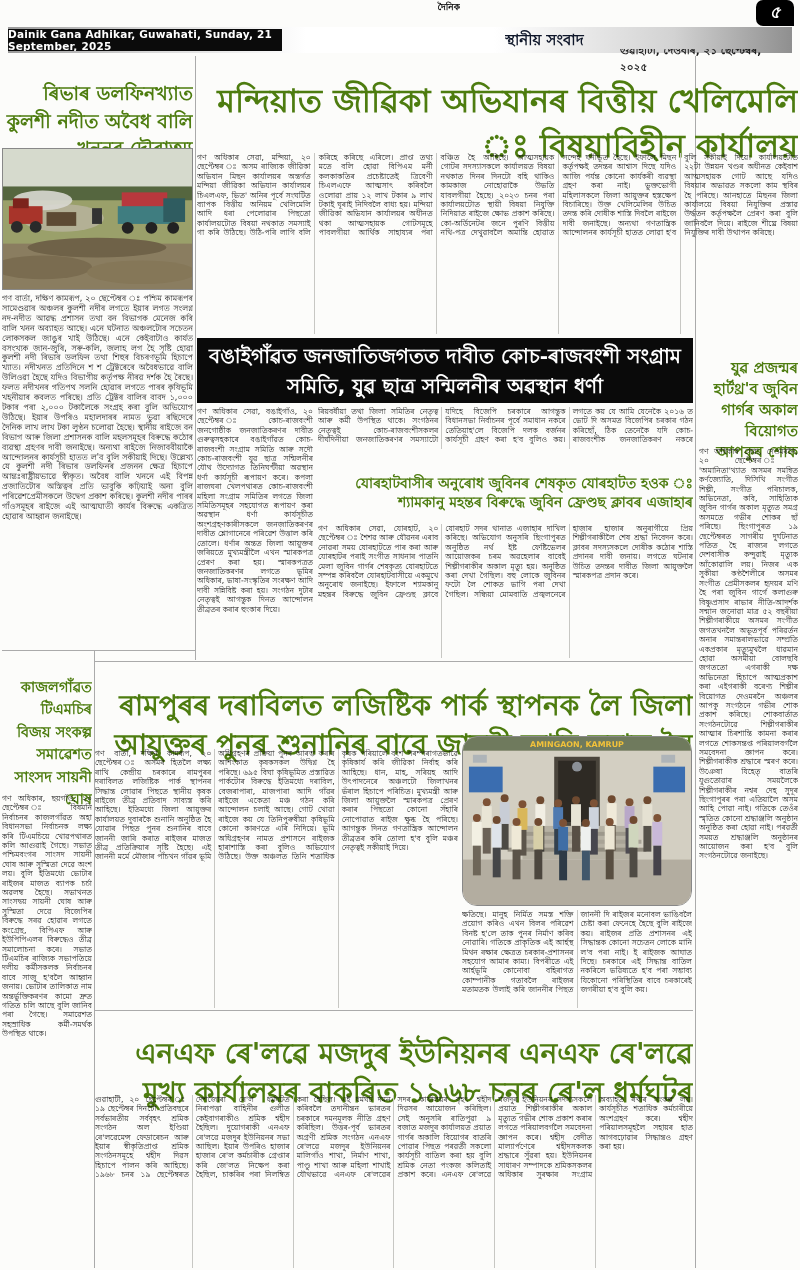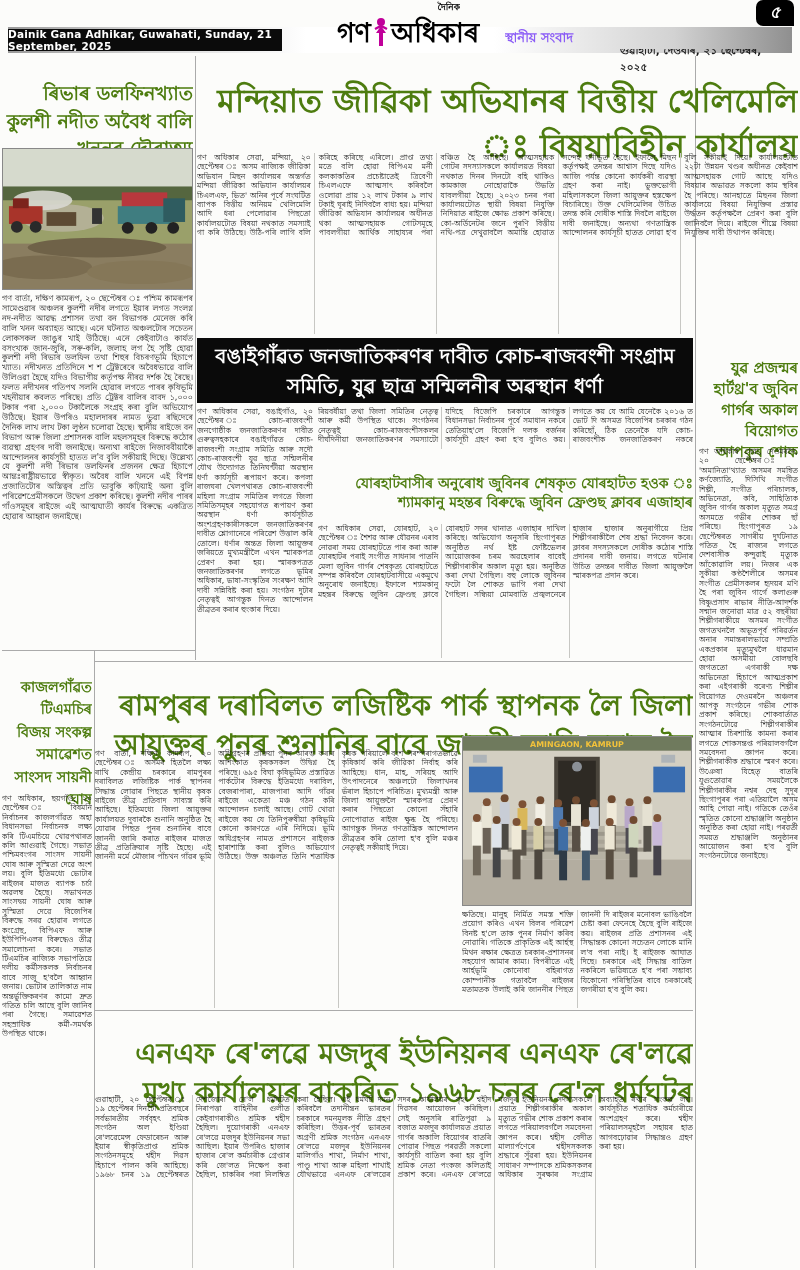--- a/index.html
+++ b/index.html
@@ -5,21 +5,21 @@
   html,body{margin:0;padding:0;background:#d9d9d5;}
   .page{position:relative;width:800px;height:1270px;margin:0 auto;background:#fcfcfa;
         font-family:"DejaVu Sans","Liberation Sans",sans-serif;color:#111;overflow:hidden;}
   .abs{position:absolute;box-sizing:border-box;overflow:hidden;}
   
   .hdr-strip{background:linear-gradient(90deg,#9a9a9a 0%,#d8d8d8 18%,#ffffff 38%,#ffffff 62%,#d2d2d2 85%,#8f8f8f 100%);}
   .hdr-black{background:#0b0b0b;color:#fff;font-size:10.5px;font-weight:bold;
              display:flex;align-items:center;padding-left:0;letter-spacing:.2px;}
   .masthead-small{font-size:9px;font-weight:bold;text-align:right;color:#000;}
   .masthead-main{font-size:27px;font-weight:bold;color:#000;display:flex;align-items:center;gap:2px;line-height:1;}
-  .tagline{font-size:13px;font-weight:bold;color:#8b5cf6;}
+  .tagline{font-size:15px;font-weight:bold;color:#0f172a;}
   .hdr-date{font-size:10.5px;font-weight:bold;color:#1a1a1a;display:flex;align-items:center;justify-content:flex-end;margin-top:20px;}
   .corner-badge{background:#000;border-radius:7px 7px 0 7px;color:#fff;display:flex;align-items:center;justify-content:center;
                 font-size:17px;font-weight:bold;font-style:italic;}
   
   .hl{font-weight:bold;text-align:right;color:#4d7c0f;margin-top:22px;}
   .hl-left{font-size:19px;line-height:1.45;}
   .hl-main{font-size:32px;line-height:1.4;}
   .hl-black{background:#0a0a0a;color:#fff;font-size:20px;line-height:1.5;font-weight:bold;text-align:center;
             display:flex;align-items:center;justify-content:center;padding:2px 8px;}
   .hl-mid{font-size:14px;line-height:1.35;}
@@ -40,31 +40,20 @@
 </head>
 <body>
 
 <div class="page">
 
   <div class="abs hdr-strip" style="left:8px;top:27px;width:784px;height:26px;"></div>
   <div class="abs hdr-black" style="left:8px;top:29px;width:274px;height:22px;">
     <span>Dainik Gana Adhikar, Guwahati, Sunday, 21 September, 2025</span>
   </div>
   <div class="abs masthead-small" style="left:330px;top:0px;width:130px;height:12px;">দৈনিক</div>
-  <div class="abs masthead-main" style="left:318px;top:12px;width:180px;height:40px;justify-content:center;">
-    <span>গণ</span>
-    <span style="display:inline-block;width:16px;height:30px;">
-      <svg viewBox="0 0 16 30" width="16" height="30">
-        <circle cx="8" cy="5" r="4" fill="#c0009a"></circle>
-        <path d="M8 9 L3 16 L6 16 L6 29 L10 29 L10 16 L13 16 Z" fill="#c0009a"></path>
-        <path d="M2 12 L8 9 L14 12" stroke="#c0009a" stroke-width="2.5" fill="none"></path>
-      </svg>
-    </span>
-    <span>অধিকাৰ</span>
-  </div>
   <div class="abs tagline" style="left:505px;top:28px;width:110px;height:22px;">স্থানীয় সংবাদ</div>
   <div class="abs hdr-date" style="left:620px;top:29px;width:172px;height:22px;">গুৱাহাটী, দেওবাৰ, ২১ ছেপ্টেম্বৰ, ২০২৫</div>
   <div class="abs corner-badge" style="left:756px;top:0px;width:38px;height:26px;">
     <span>৫</span>
   </div>
 
   <div class="abs vrule" style="left:195px;top:56px;height:604px;"></div>
   <div class="abs vrule" style="left:695px;top:56px;height:1212px;"></div>
   <div class="abs vrule" style="left:94px;top:650px;height:618px;"></div>
   <div class="abs hrule" style="left:2px;top:650px;width:193px;"></div>
@@ -96,36 +85,36 @@
       <ellipse cx="95" cy="100" rx="70" ry="10" fill="#6f6248"></ellipse>
       <ellipse cx="40" cy="120" rx="50" ry="12" fill="#7a6c50"></ellipse>
       <ellipse cx="140" cy="125" rx="55" ry="12" fill="#857758"></ellipse>
     </svg>
   </div>
   <div class="abs bt" style="left:2px;top:294px;width:191px;height:354px;font-size:8px;">গণ বাৰ্তা, দক্ষিণ কামৰূপ, ২০ ছেপ্টেম্বৰ ঃ পশ্চিম কামৰূপৰ সামেণ্ডৱাৰ অঞ্চলৰ কুলশী নদীৰ লগতে ইয়াৰ লগত সংলগ্ন নদ-নদীত আৱদ্ধ প্ৰশাসন তথা বন বিভাগক মেনেজ কৰি বালি খনন অব্যাহত আছে। এনে ঘটনাত অঞ্চলটোৰ সচেতন লোকসকল জাঙুৰ খাই উঠিছে। এনে কেইবাটাও কাৰ্যত বসংখ্যক জান-জুৰি, সৰু-কলি, জলাহ লগ হৈ সৃষ্টি হোৱা কুলশী নদী ৰিভাৰ ডলফিন তথা শিহুৰ বিচৰণভূমি হিচাপে খ্যাত। নদীখনত প্ৰতিদিনে শ শ ট্ৰেক্টৰেৰে অবৈধভাৱে বালি উলিওৱা হৈছে যদিও বিভাগীয় কৰ্তৃপক্ষ নীৰৱ দৰ্শক হৈ ৰৈছে। ফলত নদীখনৰ গতিপথ সলনি হোৱাৰ লগতে পাৰৰ কৃষিভূমি খহনীয়াৰ কবলত পৰিছে। প্ৰতি ট্ৰেক্টৰ বালিৰ বাবদ ১,০০০ টকাৰ পৰা ২,০০০ টকালৈকে সংগ্ৰহ কৰা বুলি অভিযোগ উঠিছে। ইয়াৰ উপৰিও মহালদাৰৰ নামত ভুৱা ৰছিদেৰে দৈনিক লাখ লাখ টকা লুণ্ঠন চলোৱা হৈছে। স্থানীয় ৰাইজে বন বিভাগ আৰু জিলা প্ৰশাসনক বালি মহলসমূহৰ বিৰুদ্ধে কঠোৰ ব্যৱস্থা গ্ৰহণৰ দাবী জনাইছে। অন্যথা ৰাইজে নিজাববীয়াকৈ আন্দোলনৰ কাৰ্যসূচী হাতত ল'ব বুলি সকীয়াই দিছে। উল্লেখ্য যে কুলশী নদী ৰিভাৰ ডলফিনৰ প্ৰজনন ক্ষেত্ৰ হিচাপে আন্তঃৰাষ্ট্ৰীয়ভাৱে স্বীকৃত। অবৈধ বালি খননে এই বিপন্ন প্ৰজাতিটোৰ অস্তিত্বৰ প্ৰতি ভাবুকি কঢ়িয়াই অনা বুলি পৰিৱেশপ্ৰেমীসকলে উদ্বেগ প্ৰকাশ কৰিছে। কুলশী নদীৰ পাৰৰ গাঁওসমূহৰ ৰাইজে এই আত্মঘাতী কাৰ্যৰ বিৰুদ্ধে একত্ৰিত হোৱাৰ আহ্বান জনাইছে।</div>
 
   <div class="abs hl hl-main" style="left:197px;top:57px;width:601px;height:94px;">মন্দিয়াত জীৱিকা অভিযানৰ বিত্তীয় খেলিমেলি ঃ বিষয়াবিহীন কাৰ্যালয়</div>
   <div class="abs bt c5" style="left:197px;top:153px;width:601px;height:181px;">গণ অধিকাৰ সেৱা, মন্দিয়া, ২০ ছেপ্টেম্বৰ ঃ অসম ৰাজ্যিক জীৱিকা অভিযান মিছন কাৰ্যালয়ৰ অন্তৰ্গত মন্দিয়া জীৱিকা অভিযান কাৰ্যালয়ৰ চিএলএফ, ভিত' অনিৰ পূৰ্বে সংঘটিত ব্যাপক বিত্তীয় অনিয়ম খেলিমেলি আদি ধৰা পেলোৱাৰ পিছতো কাৰ্যালয়টোত বিষয়া নথকাত সমস্যাই গা কৰি উঠিছে। উঠি-পৰি লাগি বলি কৰিহে কৰিছে এৰিলে। প্ৰাপ্ত তথ্য মতে বলি হোৱা বিপিএম মৰ্নী কলকাকতিৰ প্ৰচেষ্টাতেই ত্ৰিবেণী চিএলএফে আত্মসাৎ কৰিবলৈ ওলোৱা প্ৰায় ১২ লাখ টকাৰ ৯ লাখ টকাই ঘূৰাই নিদিবলৈ বাধ্য হয়। মন্দিয়া জীৱিকা অভিযান কাৰ্যালয়ৰ অধীনত থকা আত্মসহায়ক গোটসমূহে পাবলগীয়া আৰ্থিক সাহায্যৰ পৰা বঞ্চিত হৈ আহিছে। আত্মসহায়ক গোটৰ সদস্যাসকলে কাৰ্যালয়ত বিষয়া নথকাত দিনৰ দিনটো বহি থাকিও কামকাজ নোহোৱাকৈ উভতি যাবলগীয়া হৈছে। ২০২৩ চনৰ পৰা কাৰ্যালয়টোত স্থায়ী বিষয়া নিযুক্তি নিদিয়াত ৰাইজে ক্ষোভ প্ৰকাশ কৰিছে। কো-অৰ্ডিনেটৰ জনে পুৰণি বিত্তীয় নথি-পত্ৰ দেখুৱাবলৈ অমান্তি হোৱাত সন্দেহ ঘনীভূত হৈছে। ইফালে মিছন কৰ্তৃপক্ষই তদন্তৰ আশ্বাস দিছে যদিও আজি পৰ্যন্ত কোনো কাৰ্যকৰী ব্যৱস্থা গ্ৰহণ কৰা নাই। ভুক্তভোগী মহিলাসকলে জিলা আয়ুক্তৰ হস্তক্ষেপ বিচাৰিছে। উক্ত খেলিমেলিৰ উচিত তদন্ত কৰি দোষীক শাস্তি দিবলৈ ৰাইজে দাবী জনাইছে। অন্যথা গণতান্ত্ৰিক আন্দোলনৰ কাৰ্যসূচী হাতত লোৱা হ'ব বুলি সকীয়াই দিয়ে। কাৰ্যালয়টোত ২২টা উন্নয়ন খণ্ডৰ অধীনত কেইবাশ আত্মসহায়ক গোট আছে যদিও বিষয়াৰ অভাৱত সকলো কাম স্থবিৰ হৈ পৰিছে। আনহাতে মিছনৰ জিলা কাৰ্যালয়ে বিষয়া নিযুক্তিৰ প্ৰস্তাৱ উৰ্দ্ধতন কৰ্তৃপক্ষলৈ প্ৰেৰণ কৰা বুলি জানিবলৈ দিয়ে। ৰাইজে শীঘ্ৰে বিষয়া নিযুক্তিৰ দাবী উত্থাপন কৰিছে।</div>
 
-  <div class="abs hl-black" style="left:197px;top:338px;width:496px;height:65px;">বঙাইগাঁৱত জনজাতিকৰণৰ দাবীত কোচ-ৰাজবংশী সংগ্ৰাম সমিতি, যুৱ ছাত্ৰ সন্মিলনীৰ অৱস্থান ধৰ্ণা</div>
+  <div class="abs hl-black" style="left:197px;top:338px;width:496px;height:65px;">বঙাইগাঁৱত জনজাতিজগতত দাবীত কোচ-ৰাজবংশী সংগ্ৰাম সমিতি, যুৱ ছাত্ৰ সন্মিলনীৰ অৱস্থান ধৰ্ণা</div>
   <div class="abs bt" style="left:197px;top:407px;width:116px;height:253px;">গণ অধিকাৰ সেৱা, বঙাইগাঁও, ২০ ছেপ্টেম্বৰ ঃ কোচ-ৰাজবংশী জনগোষ্ঠীক জনজাতিকৰণৰ দাবীত গুৰুত্বসহকাৰে বঙাইগাঁৱত কোচ-ৰাজবংশী সংগ্ৰাম সমিতি আৰু সদৌ কোচ-ৰাজবংশী যুৱ ছাত্ৰ সন্মিলনীৰ যৌথ উদ্যোগত তিনিঘণ্টীয়া অৱস্থান ধৰ্ণা কাৰ্যসূচী ৰূপায়ণ কৰে। কপলা ৰাজঘৰা খেলপথাৰত কোচ-ৰাজবংশী মহিলা সংগ্ৰাম সমিতিৰ লগতে জিলা সমিতিসমূহৰ সহযোগত ৰূপায়ণ কৰা অৱস্থান ধৰ্ণা কাৰ্যসূচীত অংশগ্ৰহণকাৰীসকলে জনজাতিকৰণৰ দাবীত শ্লোগানেৰে পৰিৱেশ উত্তাল কৰি তোলে। ধৰ্ণাৰ অন্তত জিলা আয়ুক্তৰ জৰিয়তে মুখ্যমন্ত্ৰীলৈ এখন স্মাৰকপত্ৰ প্ৰেৰণ কৰা হয়। স্মাৰকপত্ৰত জনজাতিকৰণৰ লগতে ভূমিৰ অধিকাৰ, ভাষা-সংস্কৃতিৰ সংৰক্ষণ আদি দাবী সন্নিবিষ্ট কৰা হয়। সংগঠন দুটাৰ নেতৃত্বই আগন্তুক দিনত আন্দোলন তীব্ৰতৰ কৰাৰ হুংকাৰ দিয়ে।</div>
   <div class="abs bt c3" style="left:318px;top:407px;width:375px;height:42px;">ৰিয়বৰ্ষীয়া তথা জিলা সমিতিৰ নেতৃত্ব আৰু কৰ্মী উপস্থিত থাকে। সংগঠনৰ নেতৃত্বই কোচ-ৰাজবংশীসকলৰ দীৰ্ঘদিনীয়া জনজাতিকৰণৰ সমস্যাটো যদিহে বিজেপি চৰকাৰে আগন্তুক বিধানসভা নিৰ্বাচনৰ পূৰ্বে সমাধান নকৰে তেতিয়াহ'লে বিজেপি দলক বৰ্জনৰ কাৰ্যসূচী গ্ৰহণ কৰা হ'ব বুলিও কয়। লগতে কয় যে আমি যেনেকৈ ২০১৬ ত ভোট দি অসমত বিজেপিৰ চৰকাৰ গঠন কৰিছোঁ, ঠিক তেনেকৈ যদি কোচ-ৰাজবংশীক জনজাতিকৰণ নকৰে তেতিয়াহ'লে অসমৰ পৰা বিজেপি চৰকাৰক প্ৰৱলভুতে উঁচুৱাই পেলাম।</div>
 
   <div class="abs hl hl-mid" style="left:318px;top:452px;width:375px;height:68px;">যোৰহাটবাসীৰ অনুৰোধ জুবিনৰ শেষকৃত যোৰহাটত হওক ঃ শ্যামকানু মহন্তৰ বিৰুদ্ধে জুবিন ফ্ৰেণ্ডছ ক্লাবৰ এজাহাৰ</div>
   <div class="abs bt c3" style="left:318px;top:524px;width:375px;height:134px;">গণ অধিকাৰ সেৱা, যোৰহাট, ২০ ছেপ্টেম্বৰ ঃ শৈশৱ আৰু যৌৱনৰ এৰাব নোৱৰা সময় যোৰহাটতে পাৰ কৰা আৰু যোৰহাটৰ পৰাই সংগীত সাধনাৰ পাতনি মেলা জুবিন গাৰ্গৰ শেষকৃত্য যোৰহাটতে সম্পন্ন কৰিবলৈ যোৰহাটবাসীয়ে একমুখে অনুৰোধ জনাইছে। ইফালে শ্যামকানু মহন্তৰ বিৰুদ্ধে জুবিন ফ্ৰেণ্ডছ ক্লাবে যোৰহাট সদৰ থানাত এজাহাৰ দাখিল কৰিছে। অভিযোগ অনুসৰি ছিংগাপুৰত অনুষ্ঠিত নৰ্থ ইষ্ট ফেষ্টিভেলৰ আয়োজকৰ চৰম অৱহেলাৰ বাবেই শিল্পীগৰাকীৰ অকাল মৃত্যু হয়। অনুষ্ঠিত কৰা দেখা গৈছিল। বহু লোকে জুবিনৰ ফটো লৈ শোকত ভাগি পৰা দেখা গৈছিল। সন্ধিয়া মোমবাতি প্ৰজ্বলনেৰে হাজাৰ হাজাৰ অনুৰাগীয়ে প্ৰিয় শিল্পীগৰাকীলৈ শেষ শ্ৰদ্ধা নিবেদন কৰে। ক্লাবৰ সদস্যসকলে দোষীক কঠোৰ শাস্তি প্ৰদানৰ দাবী জনায়। লগতে ঘটনাৰ উচিত তদন্তৰ দাবীত জিলা আয়ুক্তলৈ স্মাৰকপত্ৰ প্ৰদান কৰে।</div>
 
   <div class="abs hl hl-side" style="left:699px;top:336px;width:99px;height:108px;">যুৱ প্ৰজন্মৰ হাৰ্টথ্ৰ'ব জুবিন গাৰ্গৰ অকাল বিয়োগত আপকুৰ শোক প্ৰকাশ</div>
   <div class="abs bt" style="left:699px;top:447px;width:99px;height:821px;">গণ অধিকাৰ সেৱা, দেওমৰনৈ, ২০ ছেপ্টেম্বৰ ঃ 'অমানিতা'খ্যাত অসমৰ সমন্বিত কৰ্ণজ্যোতি, দিসিখি সংগীত শিল্পী, সংগীত পৰিচালক, অভিনেতা, কবি, সাহিত্যিক জুবিন গাৰ্গৰ অকাল মৃত্যুত সমগ্ৰ অসমতে গভীৰ শোকৰ ছাঁ পৰিছে। ছিংগাপুৰত ১৯ ছেপ্টেম্বৰত সাগৰীয় দুৰ্ঘটনাত পতিত হৈ ৰাজ্যৰ লগতে দেশবাসীক কন্দুৱাই মৃত্যুক আঁকোৱালি লয়। নিজৰ এক সুকীয়া কণ্ঠশৈলীৰে অসমৰ সংগীত প্ৰেমীসকলৰ হৃদয়ৰ মণি হৈ পৰা জুবিন গাৰ্গে কলাগুৰু বিষ্ণুপ্ৰসাদ ৰাভাৰ নীতি-আদৰ্শক সন্মান জনোৱা মাত্ৰ ৫২ বছৰীয়া শিল্পীগৰাকীয়ে অসমৰ সংগীত জগতখনলৈ অভূতপূৰ্ব পৰিৱৰ্তন অনাৰ সমান্তৰালভাৱে সম্প্ৰতি একপ্ৰকাৰ মৃত্যুমুখলৈ ধাৱমান হোৱা অসমীয়া বোলছবি জগততো এগৰাকী দক্ষ অভিনেতা হিচাপে আত্মপ্ৰকাশ কৰা এইগৰাকী বৰেণ্য শিল্পীৰ বিয়োগত দেওমৰনৈ অঞ্চলৰ আপকু সংগঠনে গভীৰ শোক প্ৰকাশ কৰিছে। শোকবাৰ্তাত সংগঠনটোৱে শিল্পীগৰাকীৰ আত্মাৰ চিৰশান্তি কামনা কৰাৰ লগতে শোকসন্তপ্ত পৰিয়ালবৰ্গলৈ সমবেদনা জ্ঞাপন কৰে। শিল্পীগৰাকীক শ্ৰদ্ধাৰে স্মৰণ কৰে। উঞেষা যিহেতৃ বাতৰি যুগুতোৱাৰ সময়লৈকে শিল্পীগৰাকীৰ নশ্বৰ দেহ সুদূৰ ছিংগাপুৰৰ পৰা এতিয়ালৈ অসম আহি পোৱা নাই। গতিকে তেওঁৰ স্মৃতিত কোনো শ্ৰদ্ধাঞ্জলি অনুষ্ঠান অনুষ্ঠিত কৰা হোৱা নাই। পৰৱৰ্তী সময়ত শ্ৰদ্ধাঞ্জলি অনুষ্ঠানৰ আয়োজন কৰা হ'ব বুলি সংগঠনটোৱে জনাইছে।</div>
 
   <div class="abs hl hl-narrow" style="left:2px;top:654px;width:90px;height:138px;">কাজলগাঁৱত টিএমচিৰ বিজয় সংকল্প সমাৱেশত সাংসদ সায়নী ঘোষ</div>
   <div class="abs bt" style="left:2px;top:794px;width:90px;height:474px;">গণ অধিকাৰ, ছয়গাঁও, ২০ ছেপ্টেম্বৰ ঃ বিষমনি নিৰ্বাচনৰ কাজলগাঁৱত অহা বিধানসভা নিৰ্বাচনক লক্ষ্য কৰি টিএমচিয়ে খোৱপথাৰত কলি আগুৱাই গৈছে। সভাত পশ্চিমবংগৰ সাংসদ সায়নী ঘোষ আৰু সুস্মিতা দেৱে অংশ লয়। বুলি ইতিমধ্যে ভোটাৰ ৰাইজৰ মাজত ব্যাপক চৰ্চা অৱলম্ব হৈছে। সভাখনত সাংসদ্বয় সায়নী ঘোষ আৰু সুস্মিতা দেৱে বিজেপিৰ বিৰুদ্ধে সৰৱ হোৱাৰ লগতে কংগ্ৰেছ, বিপিএফ আৰু ইউপিপিএলৰ বিৰুদ্ধেও তীব্ৰ সমালোচনা কৰে। সভাত টিএমচিৰ ৰাজ্যিক সভাপতিয়ে দলীয় কৰ্মীসকলক নিৰ্বাচনৰ বাবে সাজু হ'বলৈ আহ্বান জনায়। ভোটাৰ তালিকাত নাম অন্তৰ্ভুক্তিকৰণৰ কামো দ্ৰুত গতিত চলি আছে বুলি জানিব পৰা গৈছে। সমাৱেশত সহস্ৰাধিক কৰ্মী-সমৰ্থক উপস্থিত থাকে।</div>
 
   <div class="abs hl hl-big" style="left:95px;top:664px;width:598px;height:82px;">ৰামপুৰৰ দৰাবিলত লজিষ্টিক পাৰ্ক স্থাপনক লৈ জিলা আয়ুক্তৰ পুনৰ শুনানিৰ বাবে জাননী জাৰি কৰাক লৈ ৰাইজৰ ক্ষোভ</div>
   <div class="abs bt c3" style="left:95px;top:749px;width:363px;height:259px;">গণ বাৰ্তা, দক্ষিণ কামৰূপ, ২০ ছেপ্টেম্বৰ ঃ অসমৰ হিতলৈ লক্ষ্য ৰাখি কেন্দ্ৰীয় চৰকাৰে ৰামপুৰৰ দৰাবিলত লজিষ্টিক পাৰ্ক স্থাপনৰ সিদ্ধান্ত লোৱাৰ পিছতে স্থানীয় কৃষক ৰাইজে তীব্ৰ প্ৰতিবাদ সাব্যস্ত কৰি আহিছে। ইতিমধ্যে জিলা আয়ুক্তৰ কাৰ্যালয়ত দুবাৰকৈ শুনানি অনুষ্ঠিত হৈ যোৱাৰ পিছত পুনৰ শুনানিৰ বাবে জাননী জাৰি কৰাত ৰাইজৰ মাজত তীব্ৰ প্ৰতিক্ৰিয়াৰ সৃষ্টি হৈছে। এই জাননী মৰ্মে মৌজাৰ পাঁচখন গাঁৱৰ ভূমি অধিগ্ৰহণৰ প্ৰক্ৰিয়া পুনৰ আৰম্ভ কৰাৰ আশংকাত কৃষকসকল উদ্বিগ্ন হৈ পৰিছে। ৬৯৫ বিঘা কৃষিভূমিত প্ৰস্তাৱিত পাৰ্কটোৰ বিৰুদ্ধে ইতিমধ্যে দৰাবিল, বেজৰাপাৰা, মাজপাৰা আদি গাঁৱৰ ৰাইজে একেতা মঞ্চ গঠন কৰি আন্দোলন চলাই আছে। গোট খোৱা ৰাইজে কয় যে তিনিপুৰুষীয়া কৃষিভূমি কোনো কাৰণতে এৰি নিদিয়ে। ভূমি অধিগ্ৰহণৰ নামত প্ৰশাসনে ৰাইজক হাৰাশাস্তি কৰা বুলিও অভিযোগ উঠিছে। উক্ত অঞ্চলত তিনি শতাধিক কৃষক পৰিয়ালে বংশ পৰম্পৰাগতভাৱে কৃষিকাৰ্য কৰি জীৱিকা নিৰ্বাহ কৰি আহিছে। ধান, মাহ, সৰিয়হ আদি উৎপাদনেৰে অঞ্চলটো জিলাখনৰ ভঁৰাল হিচাপে পৰিচিত। মুখ্যমন্ত্ৰী আৰু জিলা আয়ুক্তলৈ স্মাৰকপত্ৰ প্ৰেৰণ কৰাৰ পিছতো কোনো সঁহাৰি নোপোৱাত ৰাইজ ক্ষুব্ধ হৈ পৰিছে। আগন্তুক দিনত গণতান্ত্ৰিক আন্দোলন তীব্ৰতৰ কৰি তোলা হ'ব বুলি মঞ্চৰ নেতৃত্বই সকীয়াই দিয়ে।</div>
-  <div class="abs photo-frame" style="left:462px;top:736px;width:230px;height:170px;">
+  <div class="abs photo-frame" style="left:462px;top:736px;width:230px;height:170px;border-radius:15px;">
     <svg viewBox="0 0 230 170" width="100%" height="100%" preserveAspectRatio="none">
       <rect width="230" height="170" fill="#d9d5c9"></rect>
       <rect y="0" width="230" height="14" fill="#6f7a5d"></rect>
       <text x="115" y="10" text-anchor="middle" font-size="8" font-weight="bold" fill="#f2c23a" font-family="DejaVu Sans, sans-serif">AMINGAON, KAMRUP</text>
       <rect x="0" y="14" width="230" height="110" fill="#d3cfc2"></rect>
       <rect x="92" y="20" width="46" height="70" fill="#4a453c"></rect>
       <rect x="96" y="24" width="38" height="62" fill="#2e2a24"></rect>
       <rect x="6" y="30" width="34" height="26" fill="#3a6db0"></rect>
       <rect x="192" y="30" width="32" height="26" fill="#3a6db0"></rect>
       <rect x="10" y="18" width="14" height="8" fill="#aeb4b8"></rect>

